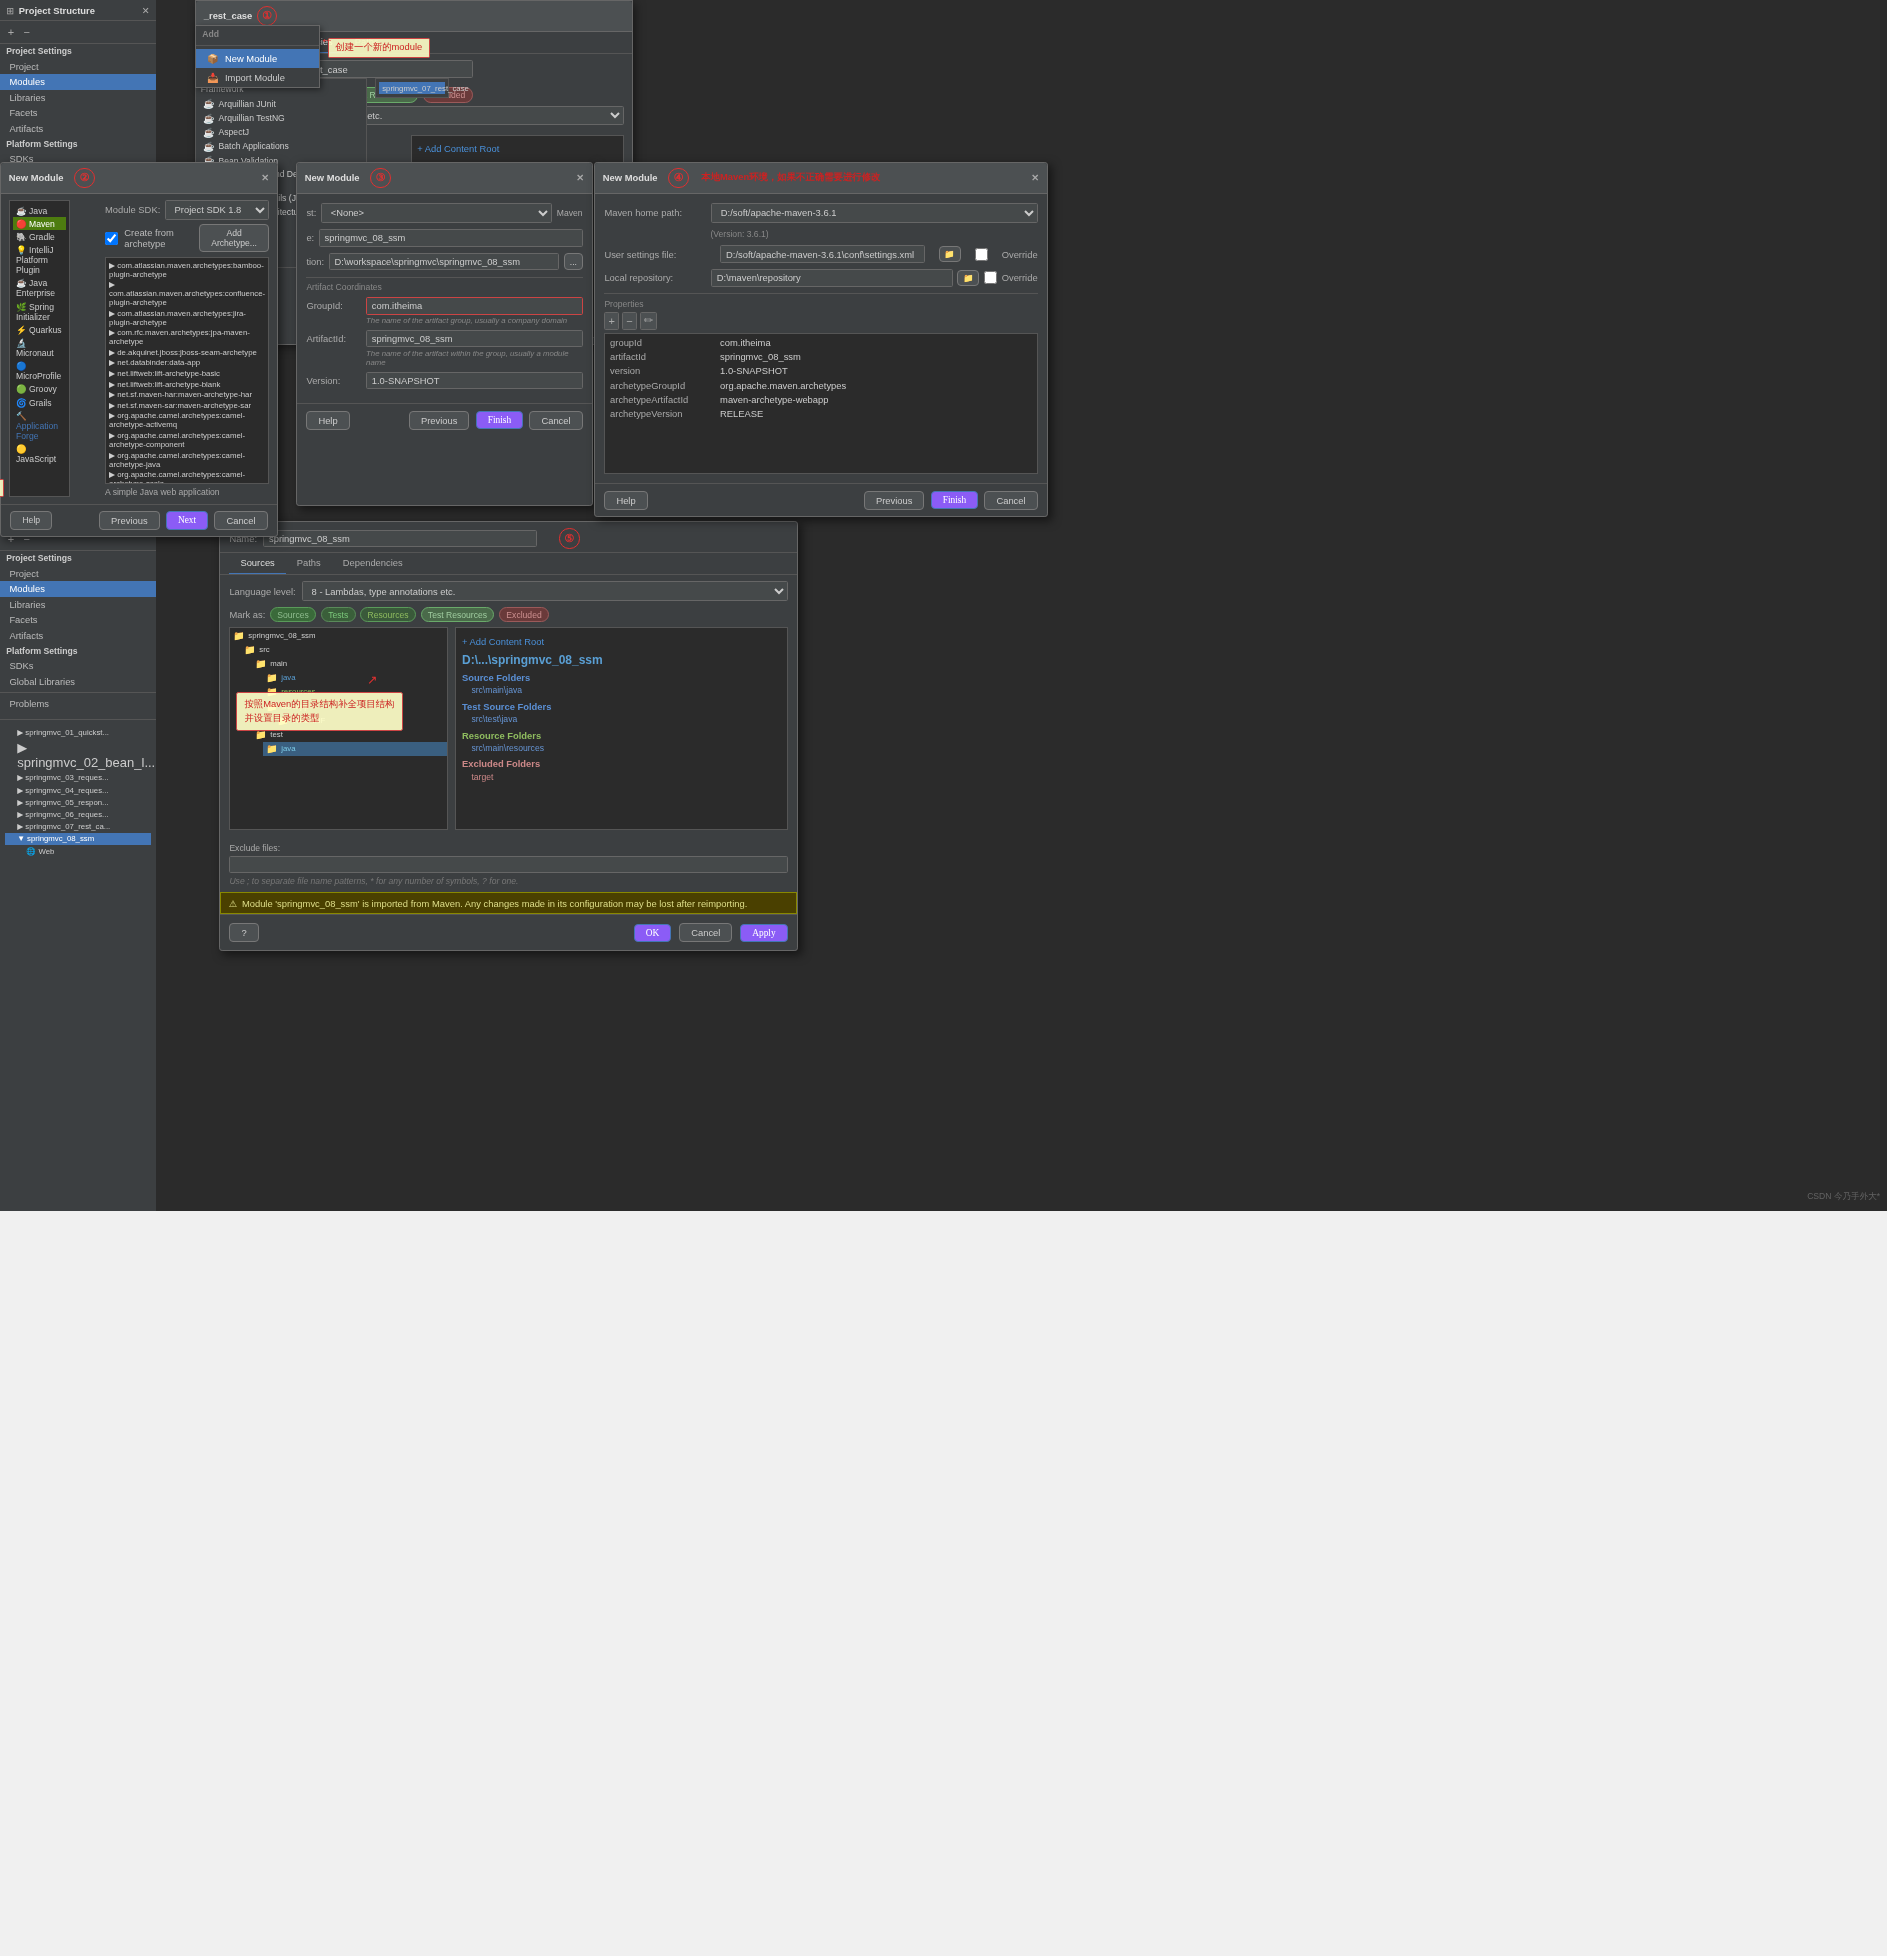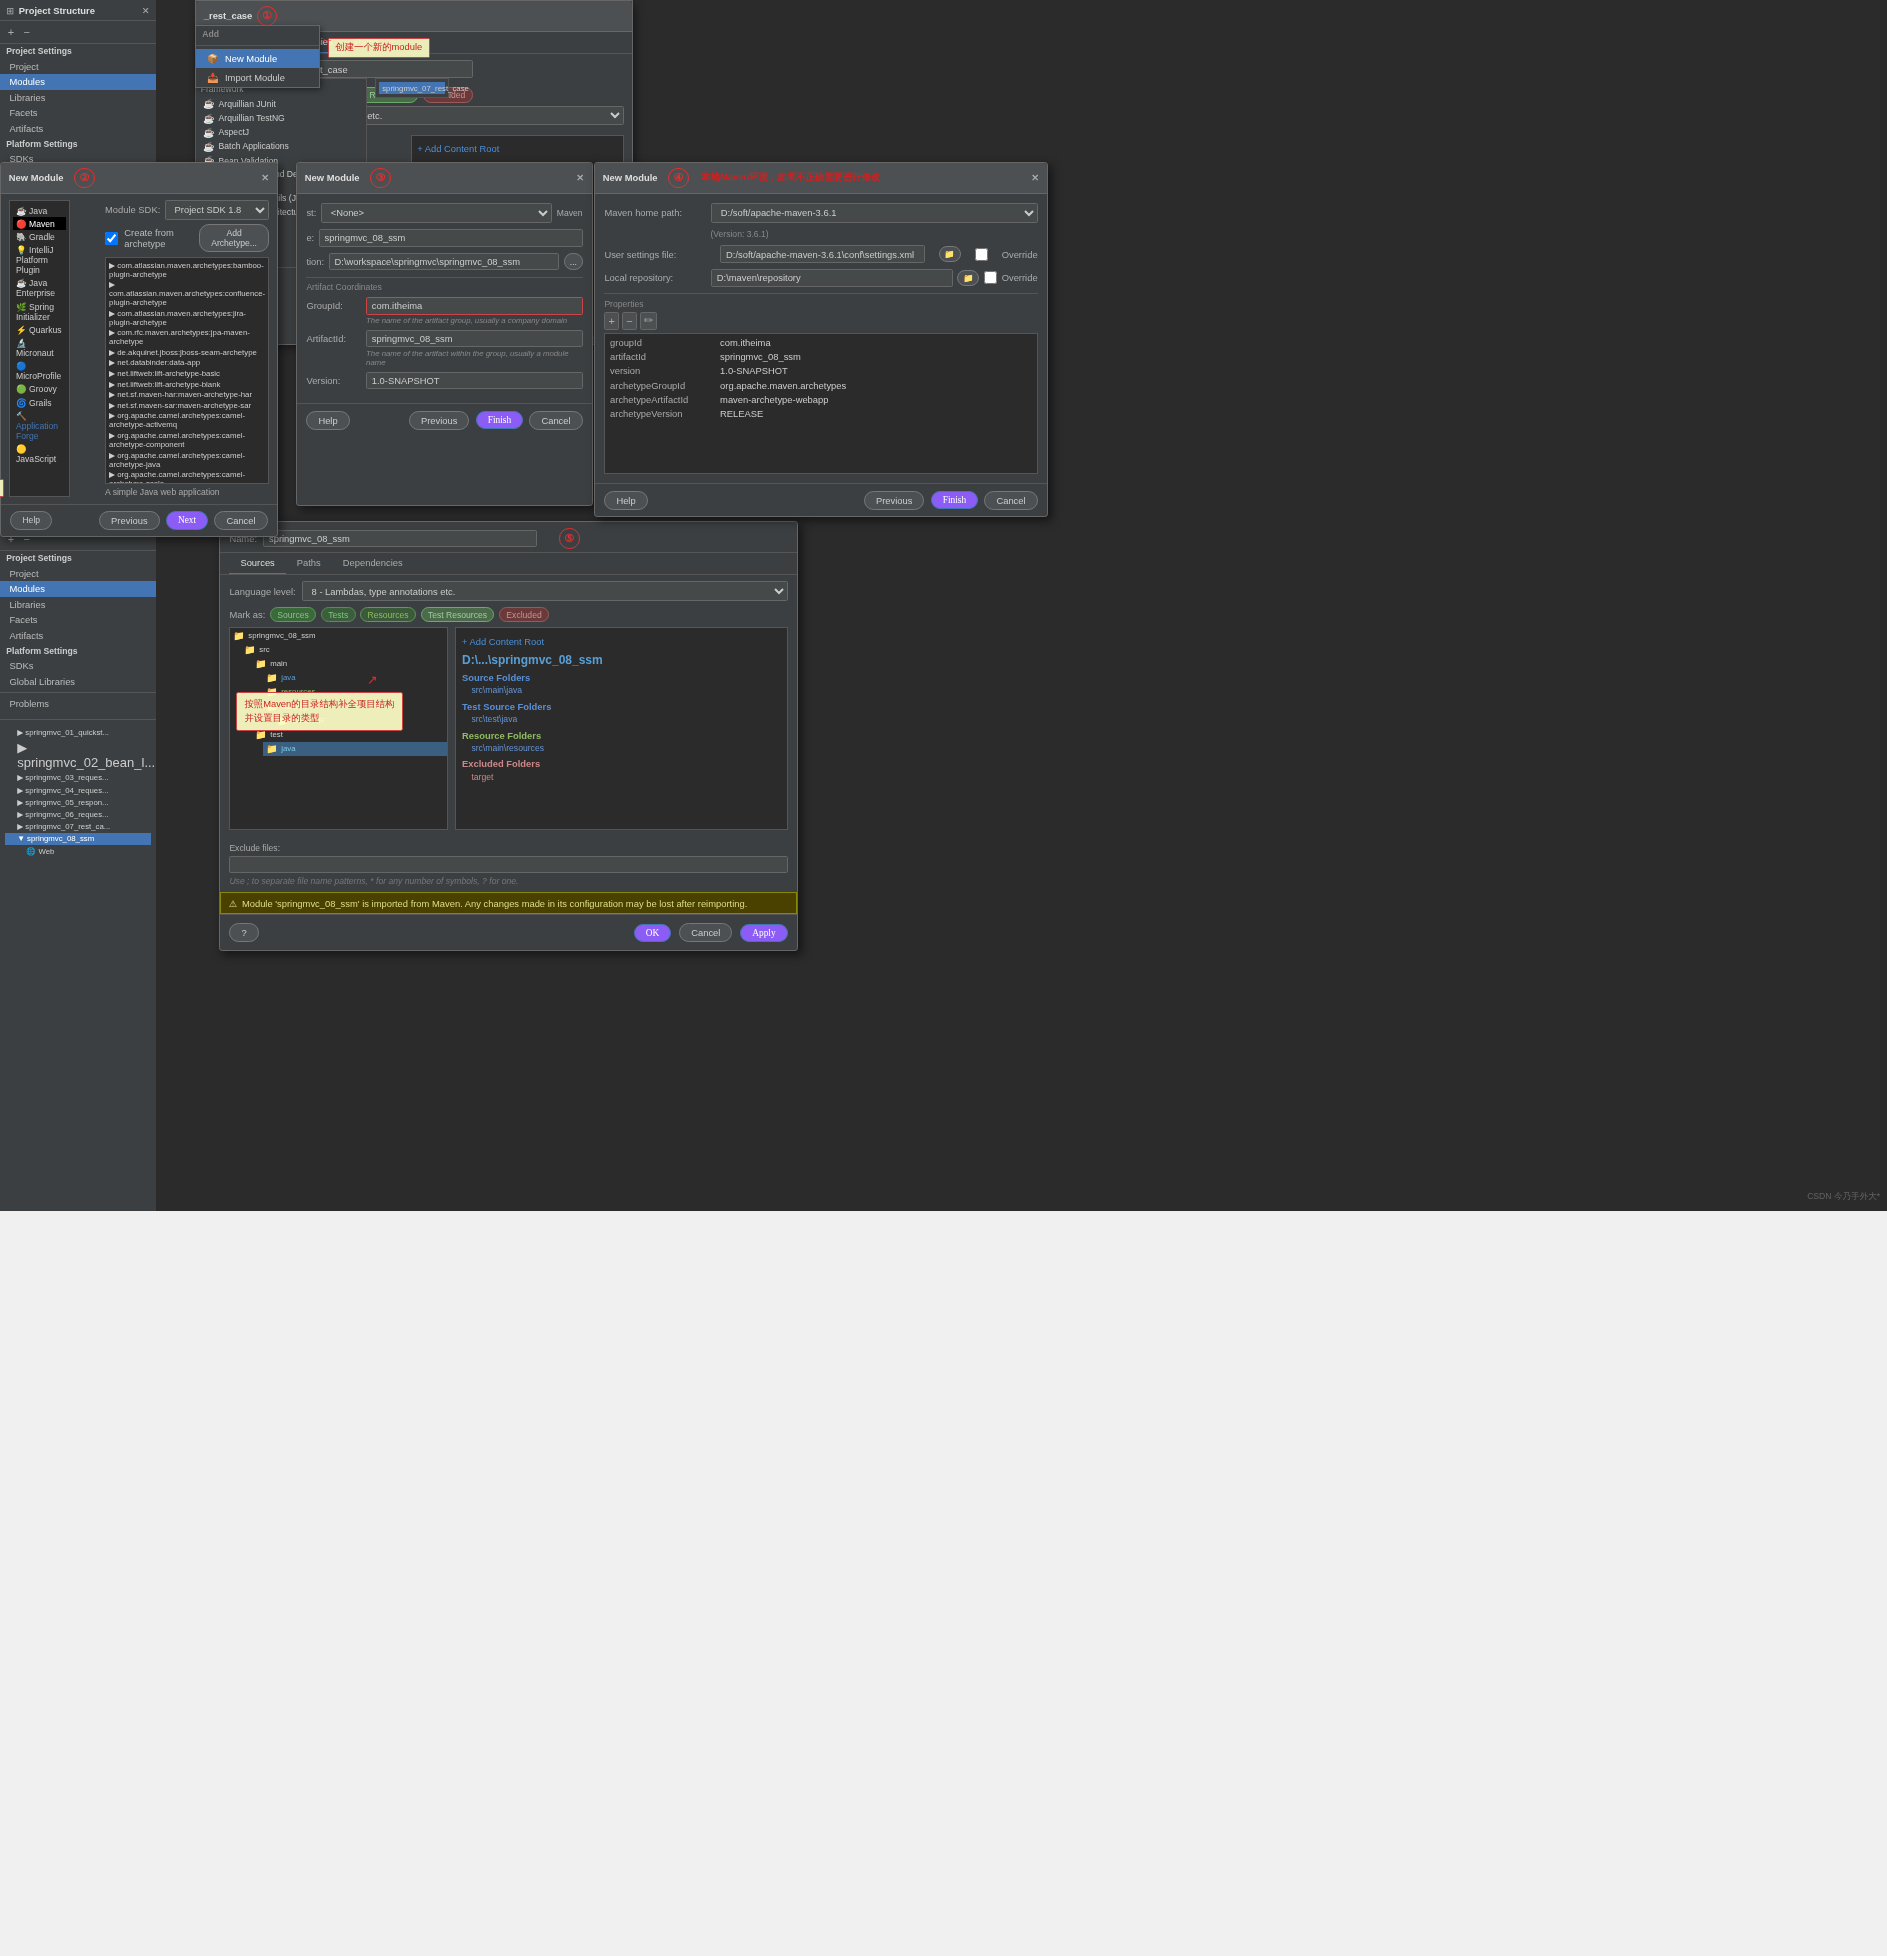--- a/index.html
+++ b/index.html
@@ -92,21 +92,21 @@
       color: #cccccc;
       padding: 2.3px 4.7px;
       border-radius: 1.6px;
       width: 100%;
       font-size: 9.4px;
     }
 
     
     .btn {
       padding: 3.1px 11px;
-      border-radius: 10px;
+      border-radius: 4px;
       cursor: pointer;
       font-size: 9.4px;
       border: 0.8px solid #777;
       background: #4c5052;
       color: #cccccc;
     }
     .btn.primary {
       background: #8b5cf6;
       color: white;
       border-color: #4375b5;
@@ -514,21 +514,21 @@
     <div class="dialog-title-bar">
       <span>New Module</span>
       <span class="circle-marker" style="margin-left:6.3px;">②</span>
       <span class="panel-close">✕</span>
     </div>
     <div class="dialog-body" style="padding:6.3px 7.8px;">
 
       <div style="display:flex; gap:6.3px;">
         <div style="width:90px; background:#2b2b2b; border:0.8px solid #555; padding:3.1px;">
           <div class="tree-node">☕ Java</div>
-          <div class="tree-node selected" style="background:#000000; color:white;">🔴 Maven</div>
+          <div class="tree-node selected" style="background:#4d7c0f; color:white;">🔴 Maven</div>
           <div class="tree-node">🐘 Gradle</div>
           <div class="tree-node">💡 IntelliJ Platform Plugin</div>
           <div class="tree-node">☕ Java Enterprise</div>
           <div class="tree-node">🌿 Spring Initializer</div>
           <div class="tree-node">⚡ Quarkus</div>
           <div class="tree-node">🔬 Micronaut</div>
           <div class="tree-node">🔵 MicroProfile</div>
           <div class="tree-node">🟢 Groovy</div>
           <div class="tree-node">🌀 Grails</div>
           <div class="tree-node" style="color:#4375b5;">🔨 Application Forge</div>

